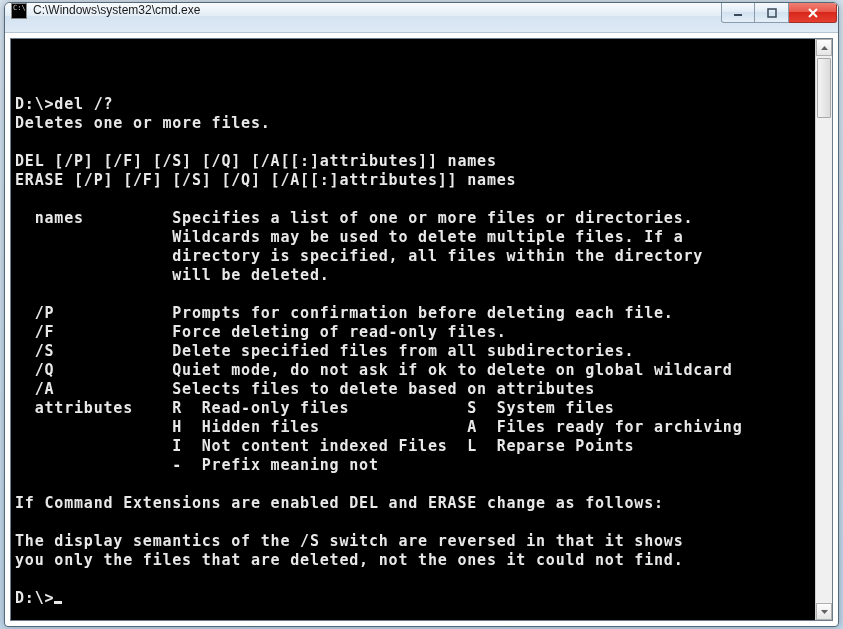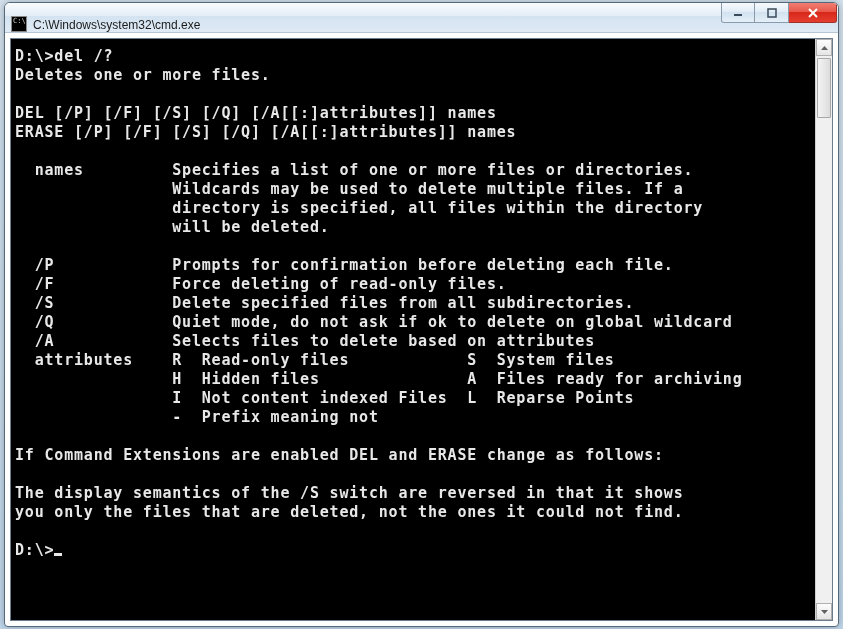--- a/index.html
+++ b/index.html
@@ -17,21 +17,21 @@
     border: 1px solid #546a7a;
     border-radius: 6px 6px 4px 4px;
     box-shadow: 0 0 8px rgba(0,0,0,0.3);
     display: flex; flex-direction: column;
     overflow: hidden;
   }
   .titlebar {
     height: 30px;
     background: linear-gradient(180deg, #f8fbfd 0%, #e3edf6 45%, #d4e3f1 46%, #dfeaf5 100%);
     border-bottom: 1px solid #b8c6d4;
-    display: flex; align-items: flex-end;
+    display: flex; align-items: flex-start;
     padding: 0 0 0 6px;
     position: relative;
   }
   .app-icon {
     width: 16px; height: 16px;
     background: #000;
     border: 1px solid #888;
     margin-right: 6px;
     position: relative;
     flex-shrink: 0;
@@ -81,20 +81,21 @@
     display: flex;
   }
   .console {
     flex: 1;
     padding: 8px 2px 8px 4px;
     font: bold 15px/19px "Lucida Console", Consolas, monospace;
     letter-spacing: 0.8px;
     color: #e8e8e8;
     white-space: pre;
     overflow: hidden;
+    margin-top: 48px;
   }
   .scrollbar {
     width: 17px;
     background: #f0f0f0;
     border-left: 1px solid #cfcfcf;
     display: flex; flex-direction: column;
   }
   .sb-btn {
     height: 17px;
     background: linear-gradient(180deg,#fdfdfd,#e5e5e5);

